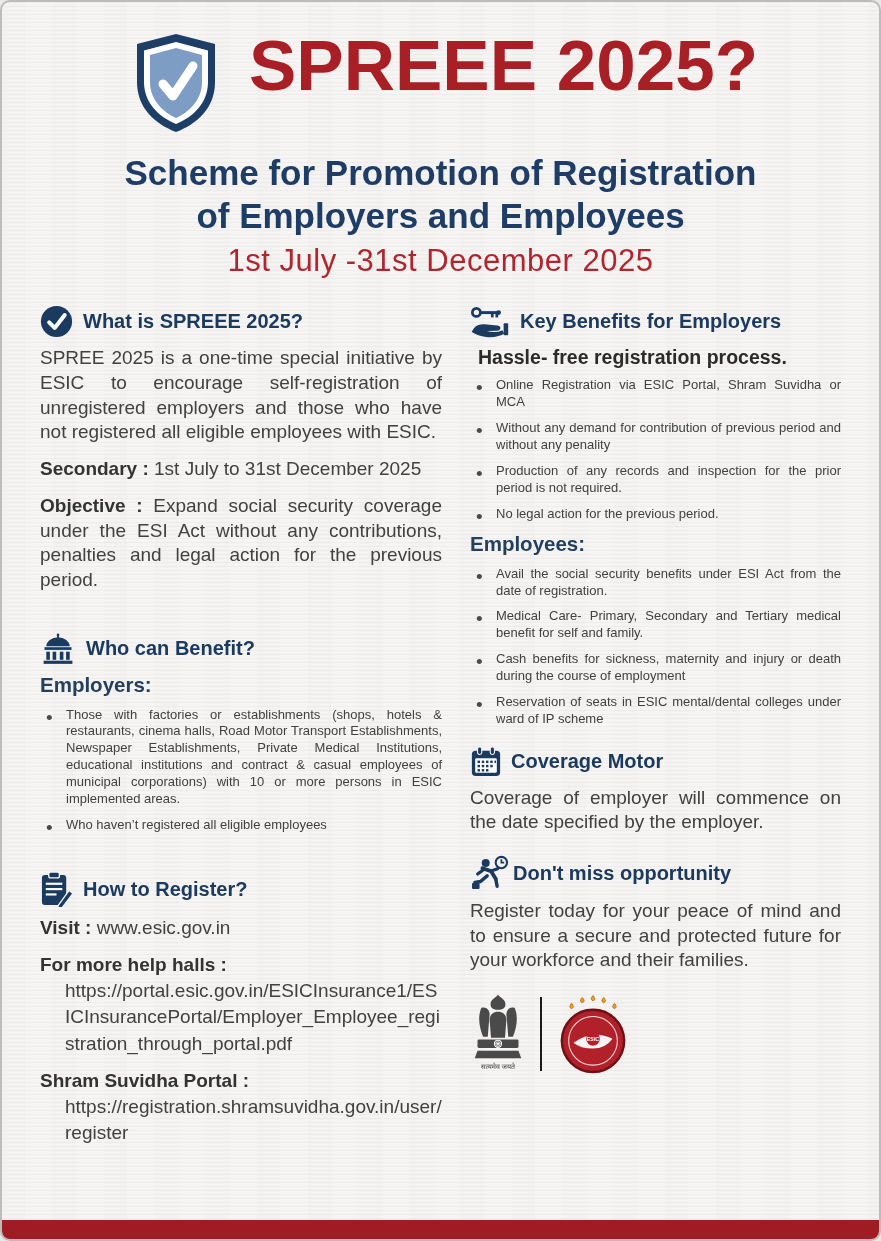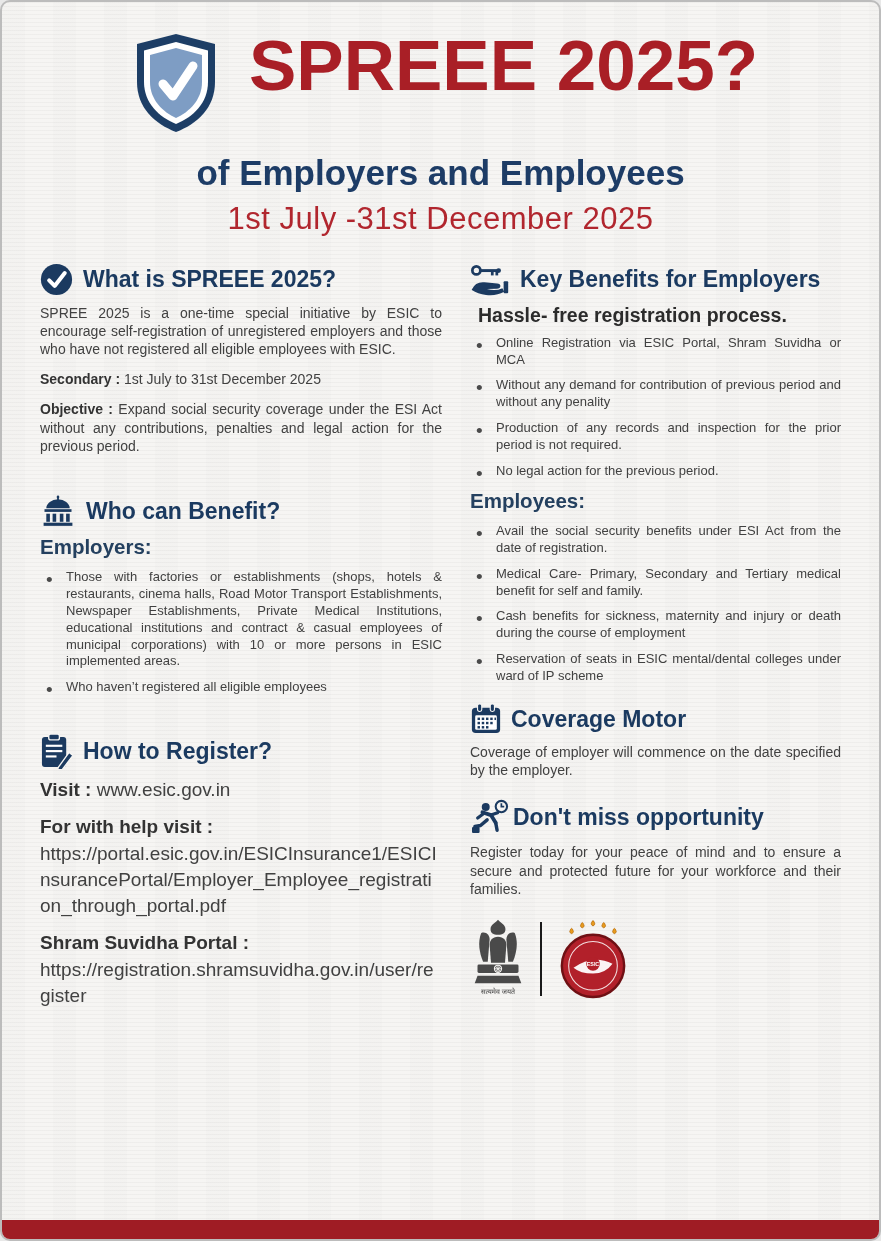--- a/index.html
+++ b/index.html
@@ -24,39 +24,39 @@
   }
   .subtitle{ margin-top:16px; color:#1d3c66; font-weight:800; font-size:35px; line-height:1.22; }
   .date-line{ margin-top:6px; color:#b1262e; font-size:31px; font-weight:500; letter-spacing:0.5px; }
 
   
   .columns{ display:flex; gap:28px; padding:0 38px; margin-top:26px; }
   .col-left{ width:402px; flex:0 0 auto; }
   .col-right{ flex:1; position:relative; }
 
   .sec{ margin-bottom:26px; }
-  .sec-head{ display:flex; align-items:center; gap:10px; color:#1b3a60; font-size:23px; font-weight:800; margin-bottom:8px; }
+  .sec-head{ display:flex; align-items:center; gap:10px; color:#1b3a60; font-size:20px; font-weight:800; margin-bottom:8px; }
   .sec-head .ic{ flex:0 0 auto; display:block; }
   .sec-head.tight{ gap:3px; }
 
-  .body-txt{ color:#414141; font-size:14px; line-height:1.3; text-align:justify; }
+  .body-txt{ color:#414141; font-size:19px; line-height:1.3; text-align:justify; }
   .para{ margin-bottom:12px; }
   .lbl{ font-weight:800; color:#333; }
   .subhead{ color:#24405f; font-weight:800; font-size:20.5px; margin:2px 0 10px; }
   .subhead2{ color:#2b2b2b; font-weight:800; font-size:19.5px; margin:0 8px 8px; }
 
   ul.blist{ list-style:none; }
   ul.blist li{
     position:relative; padding-left:26px; margin-bottom:9px;
     color:#414141; font-size:13px; line-height:1.3; text-align:justify;
   }
   ul.blist li::before{ content:"•"; position:absolute; left:6px; top:-1px; color:#4a4a4a; font-size:19px; }
 
   .reg-item{ margin-bottom:11px; color:#414141; font-size:19px; line-height:1.38; }
-  .url{ word-break:break-all; }
+  .url{ word-break:break-all;margin-left:25px; }
 
   
   .org{ margin-top:20px; position:relative; }
   .logo-row{ display:flex; align-items:center; gap:14px; margin-bottom:8px; }
   .logo-sep{ width:2px; height:74px; background:#1a1a1a; }
 
   .bottom-bar{ position:absolute; left:0; right:0; bottom:0; height:19px; background:#9f1c24; }
 </style>
 </head>
 <body>
@@ -67,20 +67,21 @@
     <div class="title-row">
       <svg class="shield" viewBox="0 0 106 106">
         <path d="M53 4 L92 14 V52 C92 78 74 94 53 102 C32 94 14 78 14 52 V14 Z" fill="#1d3e66"></path>
         <path d="M53 12 L85 20.5 V52 C85 73 70 87 53 94 C36 87 21 73 21 52 V20.5 Z" fill="#ffffff"></path>
         <path d="M53 18 L79 25 V52 C79 70 66 82 53 88 C40 82 27 70 27 52 V25 Z" fill="#7e9dc4"></path>
         <path d="M40 54 L50 66 L70 36" fill="none" stroke="#ffffff" stroke-width="9" stroke-linecap="round" stroke-linejoin="round"></path>
       </svg>
       <div class="main-title">SPREEE 2025?</div>
     </div>
     <div class="subtitle">
+      <div>Scheme for Promotion of Registration</div>
       <div>of Employers and Employees</div>
     </div>
     <div class="date-line">1st July -31st December 2025</div>
   </div>
 
   <div class="columns">
 
     <div class="col-left">
 
       <div class="sec">
@@ -125,21 +126,21 @@
             <rect x="9" y="0" width="11" height="6" rx="2" fill="#1b3a60" stroke="#f6f5f3" stroke-width="1.4"></rect>
             <rect x="6" y="11" width="17" height="2.2" fill="#fff"></rect>
             <rect x="6" y="16.5" width="17" height="2.2" fill="#fff"></rect>
             <rect x="6" y="22" width="11" height="2.2" fill="#fff"></rect>
             <path d="M19 34 L30 19 L34 22 L23 36.5 L18 37 Z" fill="#1b3a60" stroke="#f6f5f3" stroke-width="1.4"></path>
           </svg>
           <span>How to Register?</span>
         </div>
         <div class="reg-item"><span class="lbl">Visit :</span><span> www.esic.gov.in</span></div>
         <div class="reg-item">
-          <div class="lbl">For with help visit :</div>
+          <div class="lbl">For more help halls :</div>
           <div class="url">https://portal.esic.gov.in/ESICInsurance1/ESICInsurancePortal/Employer_Employee_registration_through_portal.pdf</div>
         </div>
         <div class="reg-item">
           <div class="lbl">Shram Suvidha Portal :</div>
           <div class="url">https://registration.shramsuvidha.gov.in/user/register</div>
         </div>
 
       </div>
     </div>
 

